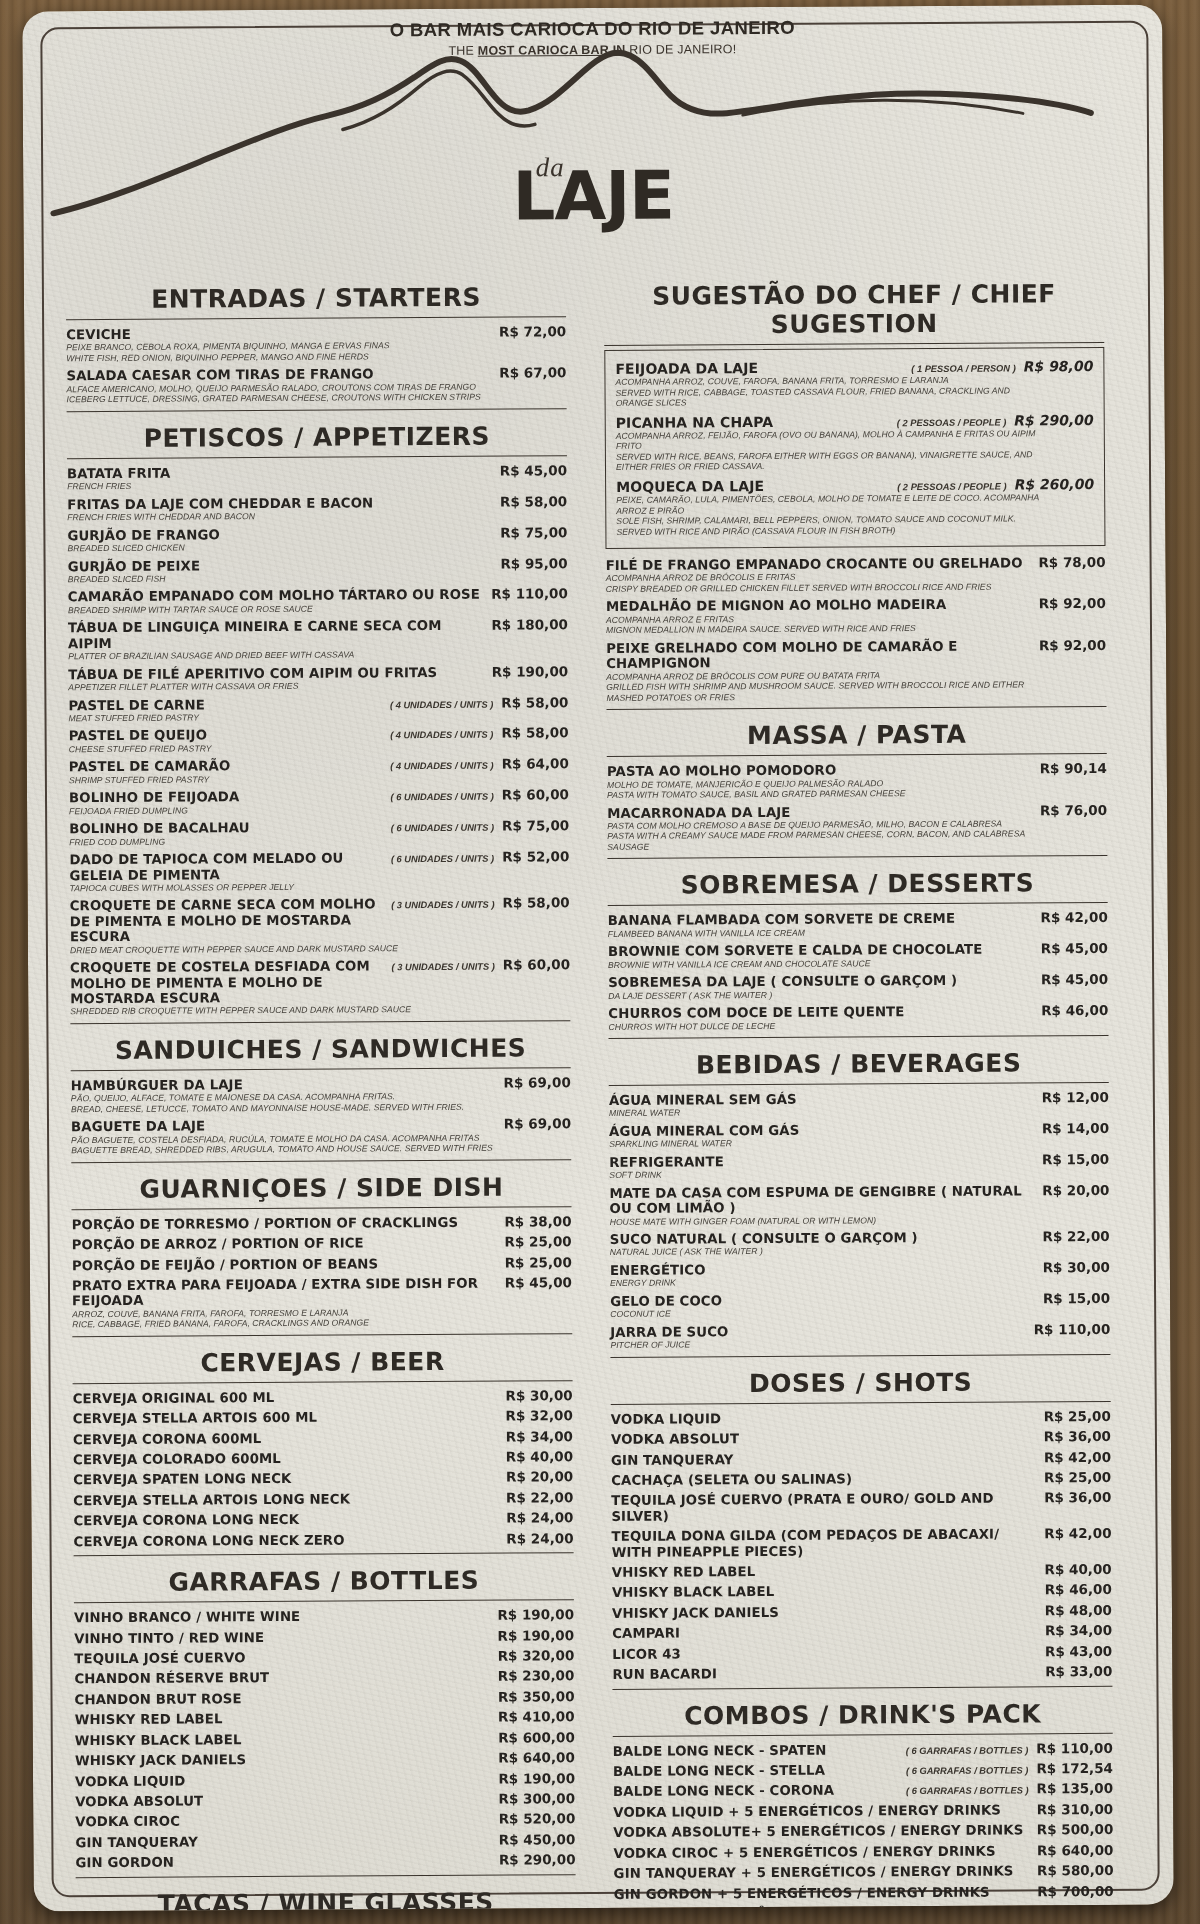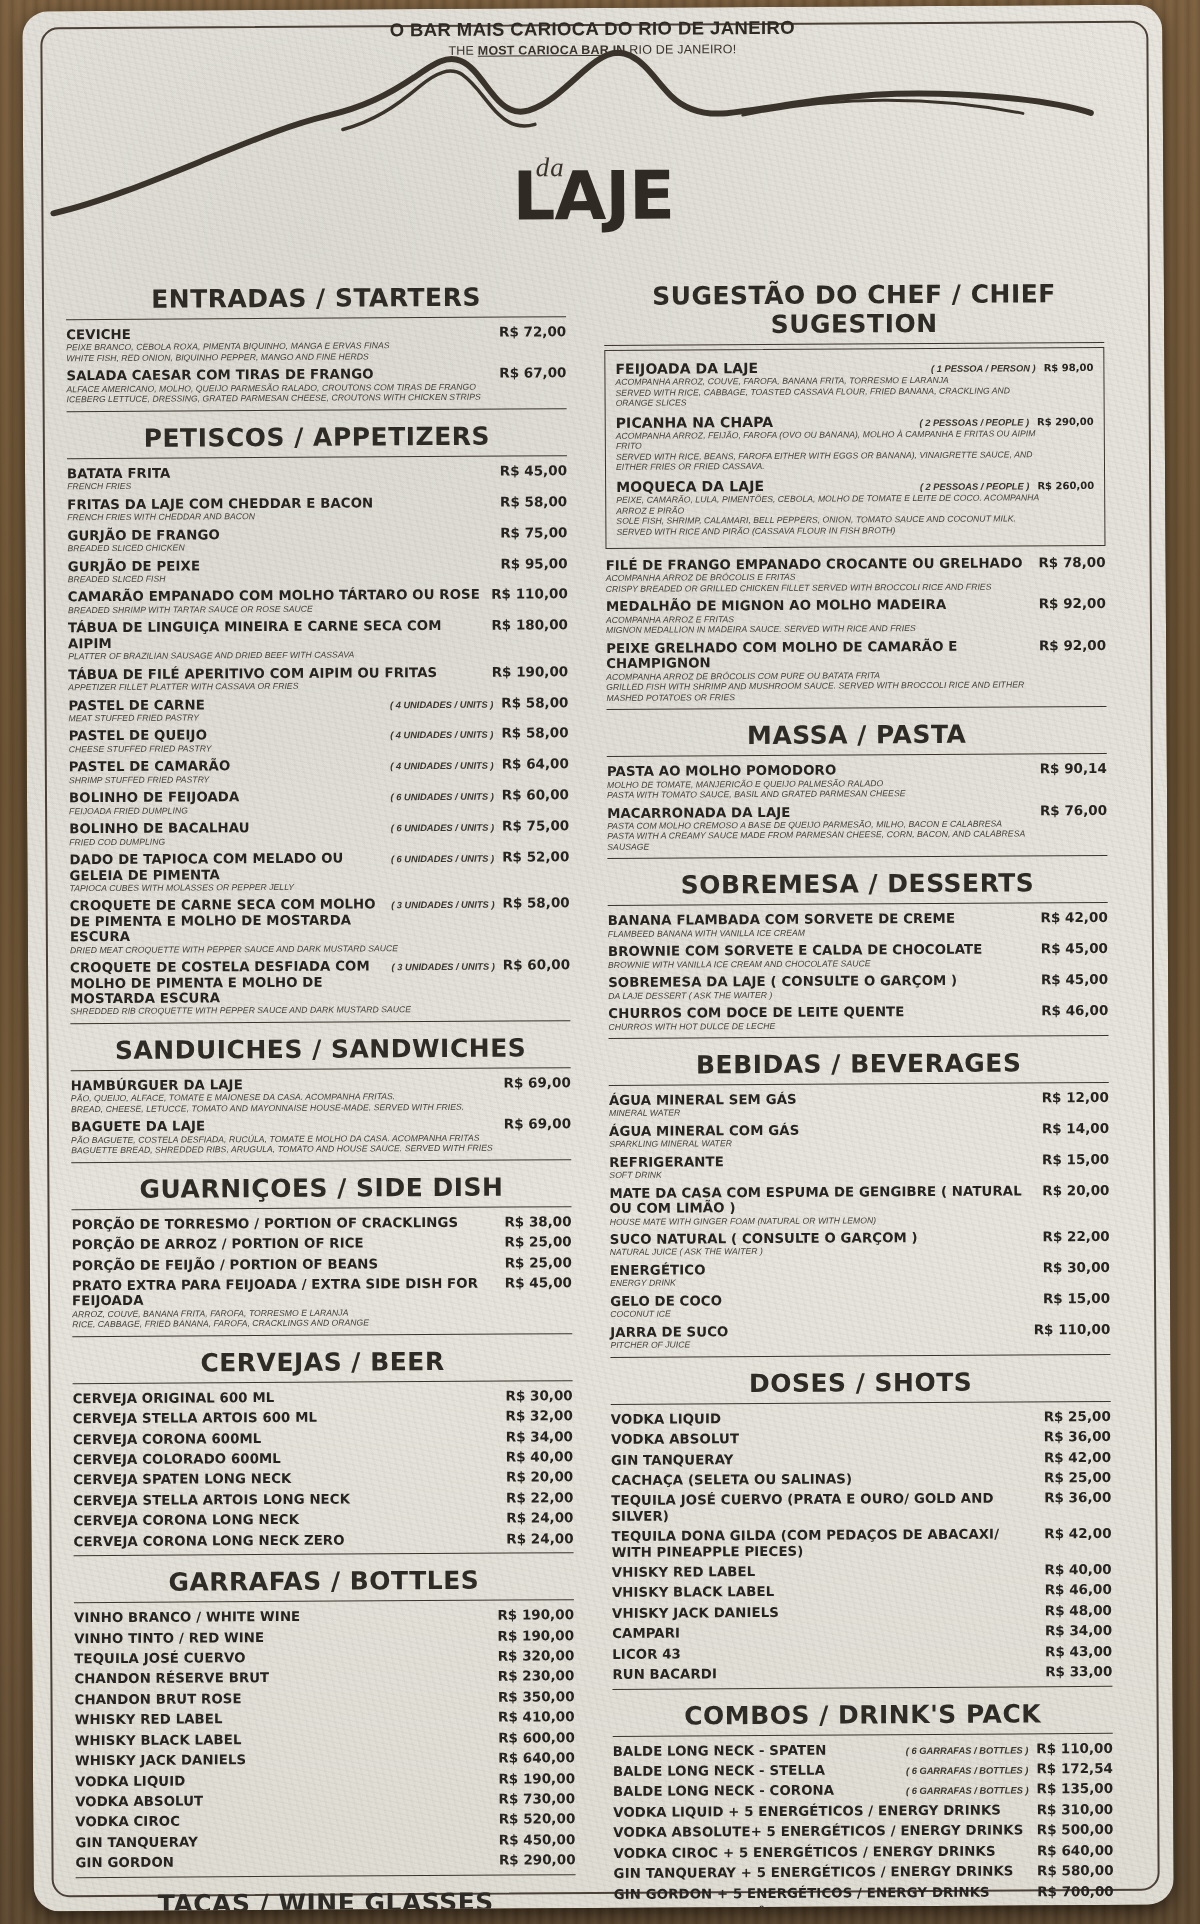--- a/index.html
+++ b/index.html
@@ -96,21 +96,21 @@
   }
   .ds{
     font-size:8.6px;color:#44403a;line-height:1.22;font-style:italic;
     letter-spacing:0.05px;margin-top:0px;max-width:430px;
   }
 
   
   .chefbox{border:1.8px solid #39332c;padding:7px 10px 8px 10px;margin-top:2px;}
   .chefbox .item{padding:3px 0;}
   .chefbox .nm{font-size:14px;}
-  .chefbox .pr{font-size:10px;}
+  .chefbox .pr{font-size:14px;font-style:italic;}
 
   .spacer6{height:6px;}
 </style>
 </head>
 <body>
 
 <div class="wood"></div>
 
 <div class="board">
   <div class="grain"></div>
@@ -434,21 +434,21 @@
           </div>
           <div class="item">
             <div class="row">
               <span class="nm">VODKA LIQUID</span>
               <span class="pr">R$ 190,00</span>
             </div>
           </div>
           <div class="item">
             <div class="row">
               <span class="nm">VODKA ABSOLUT</span>
-              <span class="pr">R$ 730,00</span>
+              <span class="pr">R$ 300,00</span>
             </div>
           </div>
           <div class="item">
             <div class="row">
               <span class="nm">VODKA CIROC</span>
               <span class="pr">R$ 520,00</span>
             </div>
           </div>
           <div class="item">
             <div class="row">

